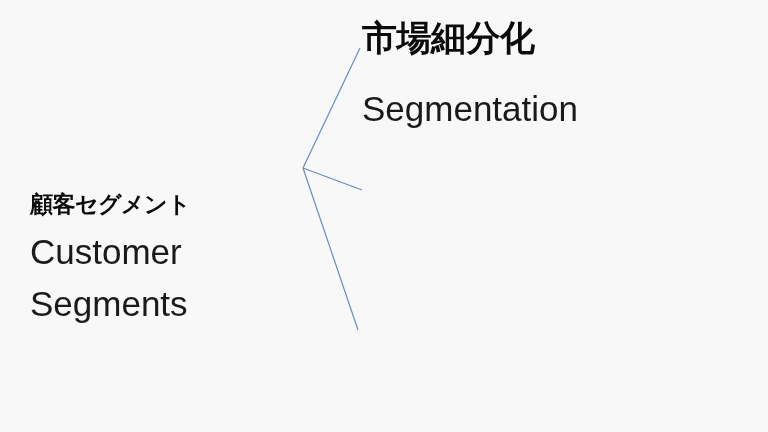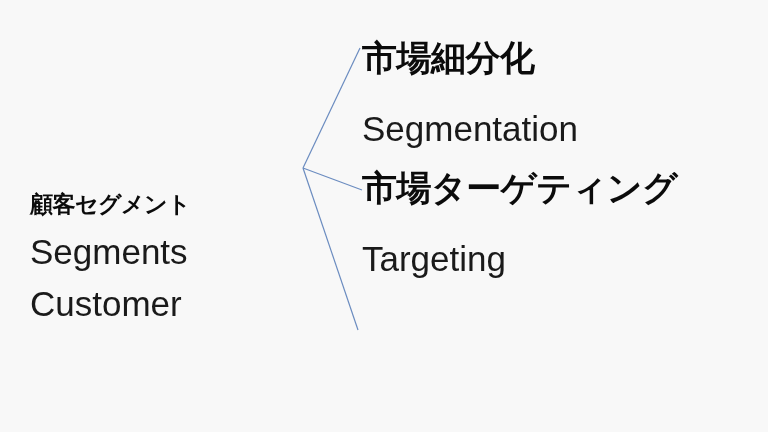--- a/index.html
+++ b/index.html
@@ -60,45 +60,41 @@
   
   .branch .jp {
     font-size: 35px;
     line-height: 44px;
   }
   .branch .en {
     font-size: 35px;
     line-height: 50px;
     margin-top: 24px;
   }
-  #branch-0 { left: 362px; top: 36px; }
+  #branch-0 { left: 362px; top: 16px; }
   #branch-1 { left: 362px; top: 166px; }
   #branch-2 { left: 362px; top: 306px; }
 </style>
 </head>
 <body style="background: rgb(248, 248, 248);">
 
 <div id="diagram" style="background: rgb(248, 248, 248);">
 
   <svg id="connectors" viewBox="0 0 768 432" width="768" height="432" xmlns="http://www.w3.org/2000/svg">
     <line x1="303" y1="168" x2="360" y2="48" stroke="#6b8cc0" stroke-width="1.2"></line>
     <line x1="303" y1="168" x2="362" y2="190" stroke="#6b8cc0" stroke-width="1.2"></line>
     <line x1="303" y1="168" x2="358" y2="330" stroke="#6b8cc0" stroke-width="1.2"></line>
   </svg>
 
   <div class="node" id="root-node">
     <div class="jp">顧客セグメント</div>
+    <div class="en">Customer</div>
     <div class="en">Segments</div>
-    <div class="en">Customer</div>
   </div>
 
   <div class="node branch" id="branch-0">
     <div class="jp">市場細分化</div>
     <div class="en">Segmentation</div>
   </div>
 
-  <div class="node branch" id="branch-1">
-    <div class="jp">市場ターゲティング</div>
-    <div class="en">Targeting</div>
-  </div>
 
 
 </div>
 
 </body></html>

